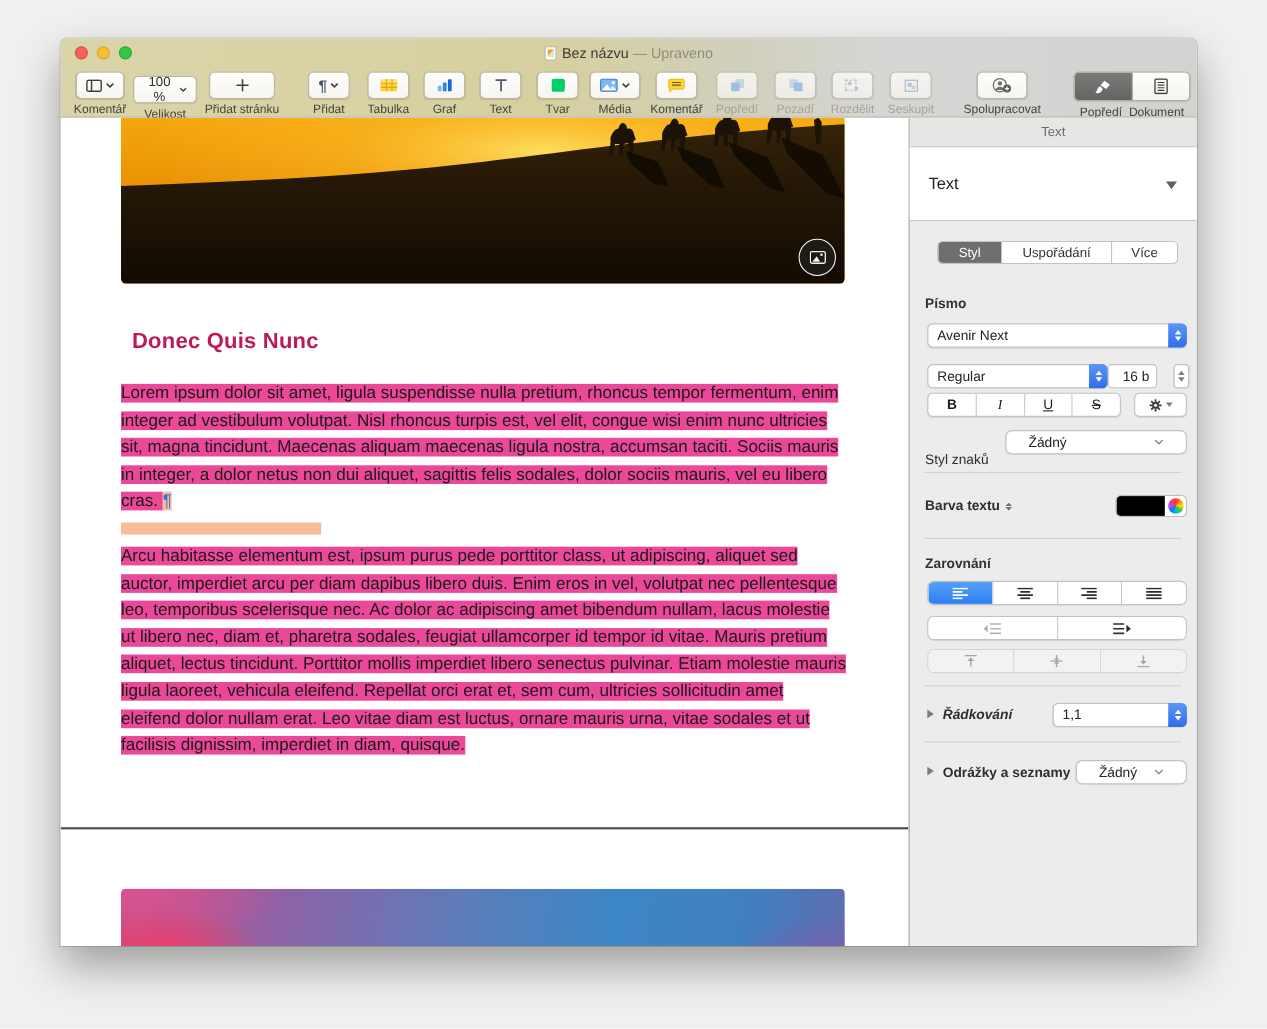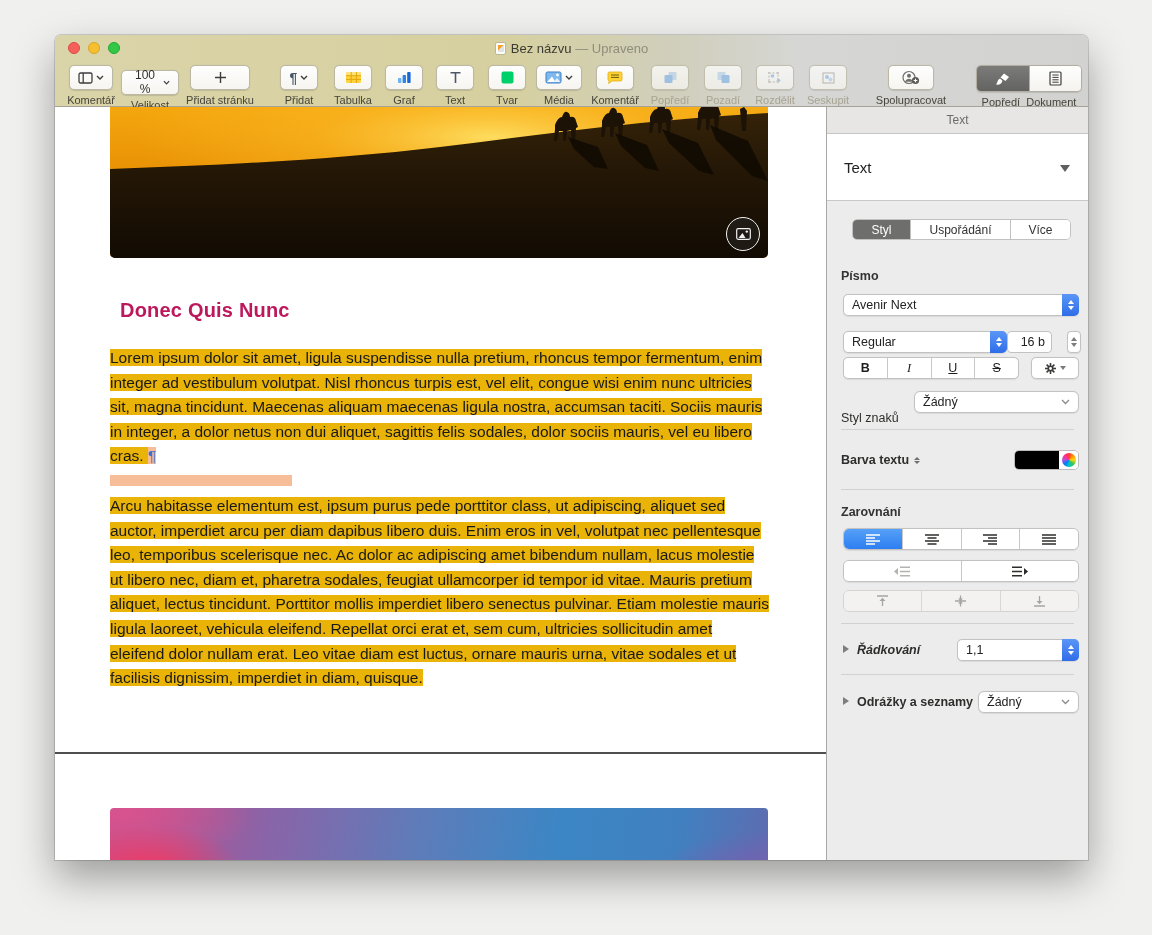--- a/index.html
+++ b/index.html
@@ -42,21 +42,21 @@
   .docarea { position:absolute; left:0; top:72px; width:771px; height:753px; background:#fff; overflow:hidden; }
   .pagebreak { position:absolute; left:0; width:100%; border-top:2px solid #4f4f4f; }
 
   .hero { position:absolute; left:55px; top:0; width:658px; height:151px; border-radius:0 0 5px 5px; overflow:hidden; }
   .hero svg { display:block; }
   .mediabtn { position:absolute; left:616px; top:110px; width:34px; height:34px; border-radius:50%;
     background:rgba(35,32,26,.72); border:1.6px solid #f2f2f2; display:flex; align-items:center; justify-content:center; }
 
   .headline { position:absolute; left:65px; top:192px; font-size:20px; font-weight:bold; color:#be185d; letter-spacing:.2px; }
   .para { position:absolute; left:55px; width:660px; font-size:15.5px; line-height:24.6px; color:#191919; }
-  .hl { background:#eab308; }
+  .hl { background:#ec4899; }
   .pilcrow { color:#3e6fd0; background:#f7bd98; }
   .selgap { position:absolute; left:55px; width:182px; height:11px; background:#f7bd98; }
 
   .img2 { position:absolute; left:55px; top:701px; width:658px; height:52px; border-radius:4px 4px 0 0;
     background:
       radial-gradient(ellipse 130px 60px at 6% 115%, #f23a64 0%, rgba(242,58,100,0) 70%),
       radial-gradient(ellipse 220px 90px at 2% 10%, #d8538f 0%, rgba(216,83,143,0) 60%),
       radial-gradient(ellipse 180px 70px at 101% 130%, #7a5fb0 0%, rgba(122,95,176,0) 65%),
       linear-gradient(100deg,#c05089 0%,#8a64a8 24%,#5c7dba 48%,#3c86c5 68%,#4180c0 86%,#5e6cb0 100%); }
 
@@ -91,21 +91,21 @@
   .graystep i.up { border-bottom:4px solid #7c7c7a; } .graystep i.dn { border-top:4px solid #7c7c7a; }
 
   .bius { position:absolute; left:16px; top:250px; width:176px; height:22px; display:flex; background:#fff; border:1px solid #c3c2c0; border-radius:5px; overflow:hidden; box-shadow:0 .5px 1px rgba(0,0,0,.08);}
   .bius > div { flex:1; display:flex; align-items:center; justify-content:center; font-size:12.5px; color:#1d1d1b; }
   .bius > div + div { border-left:1px solid #c9c8c6; }
   .gearbtn { position:absolute; left:204px; top:250px; width:48px; height:22px; background:#fff; border:1px solid #c3c2c0; border-radius:5px;
     display:flex; align-items:center; justify-content:center; gap:3px; box-shadow:0 .5px 1px rgba(0,0,0,.08); }
   .ddchev { width:0; height:0; border-left:3.5px solid transparent; border-right:3.5px solid transparent; border-top:4.5px solid #7b7b79; }
 
   .dropdown { position:absolute; height:22px; background:#fff; border:1px solid #c3c2c0; border-radius:6px; font-size:12.5px; color:#222;
-    display:flex; align-items:center; padding:0 8px; justify-content:space-between; box-shadow:0 .5px 1px rgba(0,0,0,.08); }
+    display:flex; align-items:center; padding:0 20px; justify-content:space-between; box-shadow:0 .5px 1px rgba(0,0,0,.08); }
 
   .colorwell { position:absolute; left:187px; top:343px; width:65px; height:20px; border:1px solid #bdbcba; border-radius:5px; background:#fff; overflow:hidden; display:flex; }
   .colorwell .swatch { width:44px; height:100%; background:#000; }
   .colorwell .wheelseg { flex:1; display:flex; align-items:center; justify-content:center; background:#fff; }
   .wheel { width:14px; height:14px; border-radius:50%;
     background:conic-gradient(#ff3b30,#ff9500,#ffd60a,#34c759,#00c7be,#007aff,#af52de,#ff2d95,#ff3b30); }
   .updn { display:inline-flex; flex-direction:column; gap:1.5px; margin-left:5px; vertical-align:middle; }
   .updn i { width:0; height:0; border-left:3px solid transparent; border-right:3px solid transparent; display:block; }
   .updn i.up { border-bottom:3.8px solid #6f6f6d; } .updn i.dn { border-top:3.8px solid #6f6f6d; }
 

